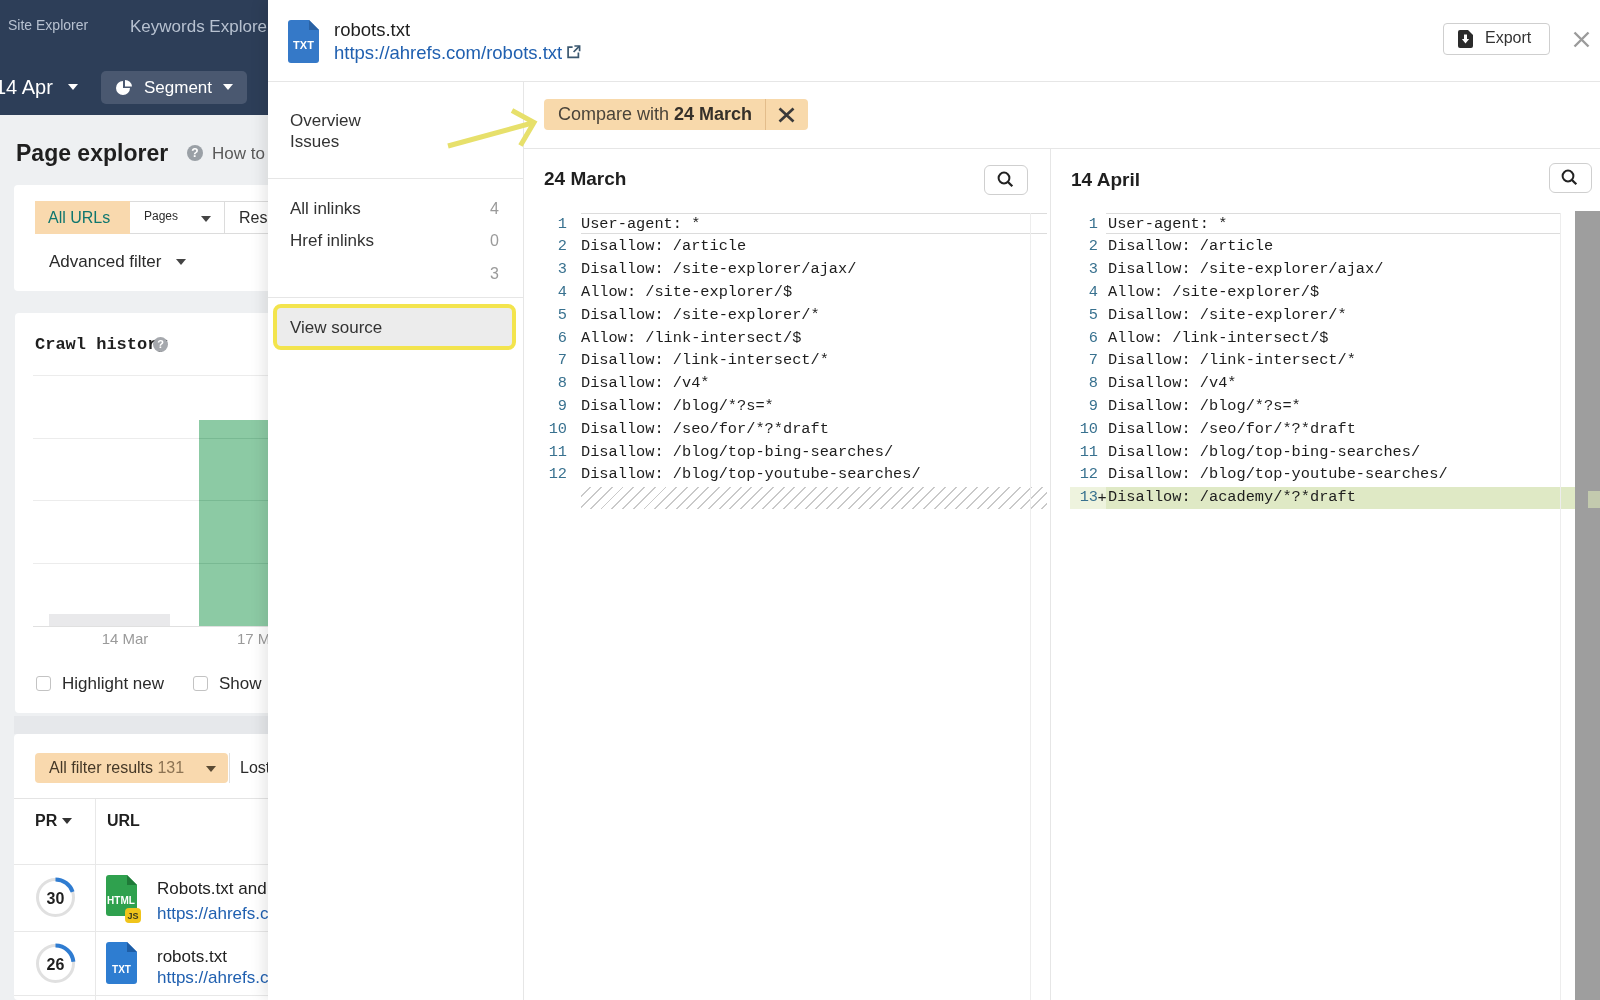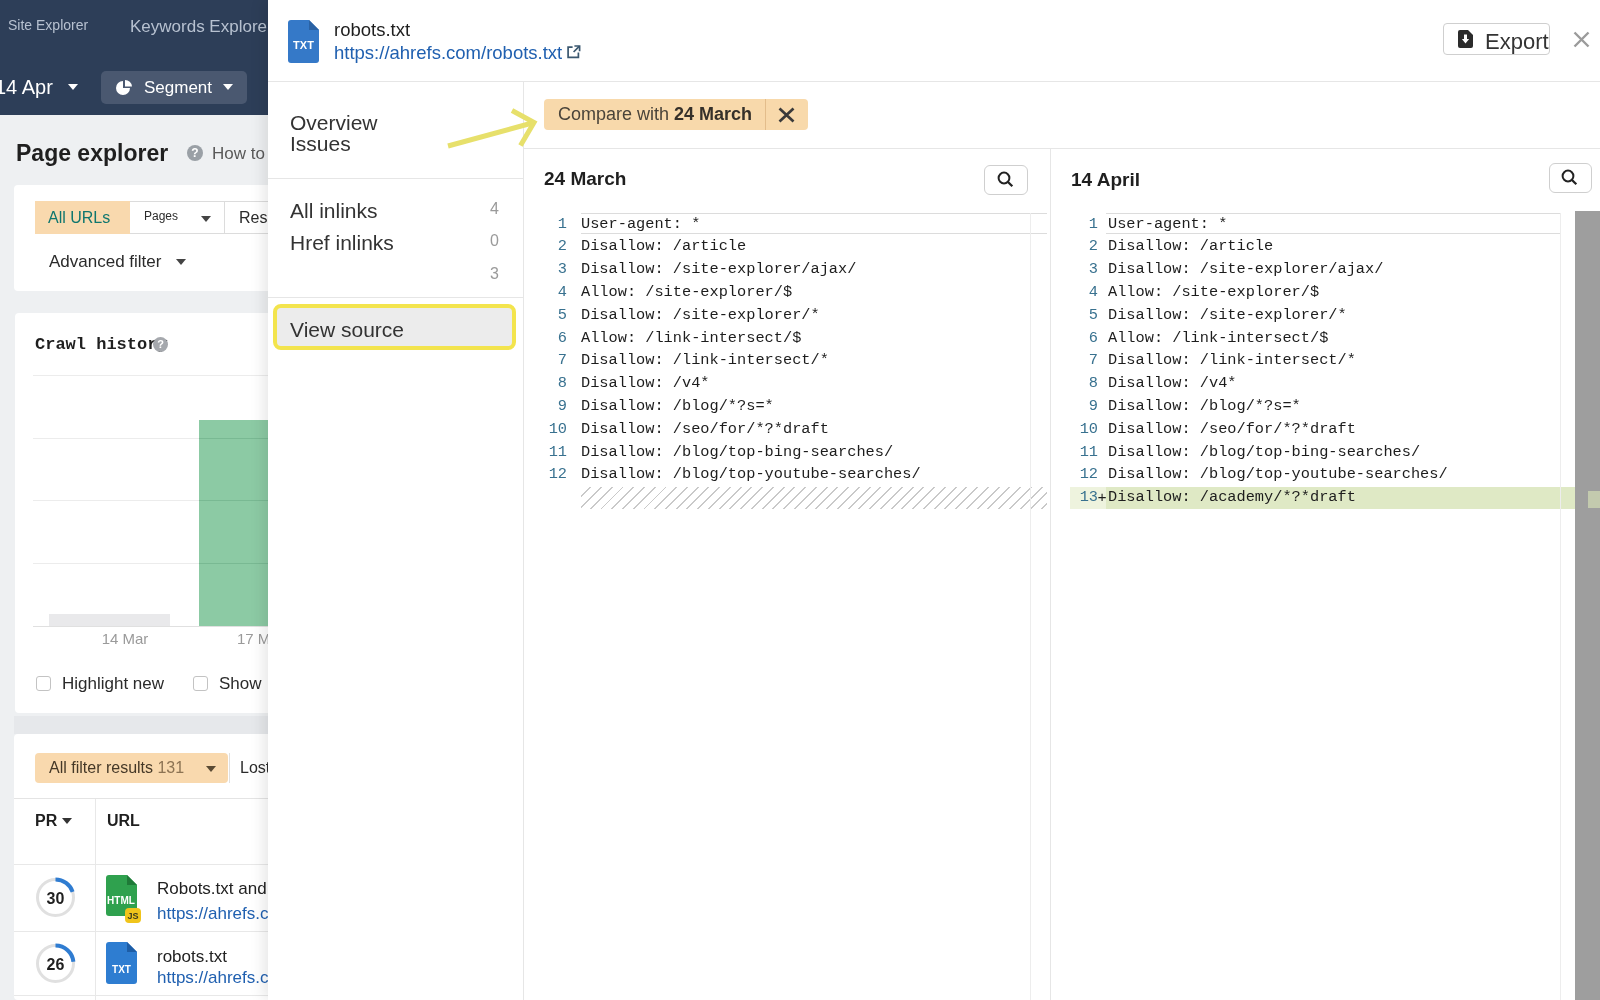--- a/index.html
+++ b/index.html
@@ -1,21 +1,21 @@
 <!DOCTYPE html>
 <html><head>
 <meta charset="utf-8">
 <style>
 * { margin:0; padding:0; box-sizing:border-box; }
 html,body { width:1600px; height:1000px; }
 body { font-family:"Liberation Sans",sans-serif; position:relative; overflow:hidden; background:#eef0f2; }
 .abs { position:absolute; }
 .mono { font-family:"Liberation Mono",monospace; font-size:15.3px; line-height:22.82px; white-space:pre; }
 .hl { border-top:1px solid #dcdcdc; border-bottom:1px solid #dcdcdc; }
-.sideitem { font-size:21px; color:#333; }
+.sideitem { font-size:17px; color:#333; }
 .cnt { font-size:16px; color:#9a9a9a; }
 .divh { background:#e6e6e6; height:1px; }
 .divv { background:#e6e6e6; width:1px; }
 </style>
 </head>
 <body>
 
 <div class="abs" style="left:0;top:0;width:600px;height:115px;background:#2d3e58"></div>
 <div class="abs" style="left:8px;top:17px;font-size:14px;color:#b7c1d0;">Site Explorer</div>
 <div class="abs" style="left:130px;top:17px;font-size:17px;color:#b7c1d0;">Keywords Explorer</div>
@@ -122,21 +122,21 @@
   <path d="M5.6 2.1 H1.1 V12.3 H11.4 V7.6" fill="none" stroke="#3a576f" stroke-width="1.7"></path>
   <path d="M7.4 1 H12.6 V6.2" fill="none" stroke="#3a576f" stroke-width="1.7"></path>
   <path d="M12.2 1.4 L6.6 7" fill="none" stroke="#3a576f" stroke-width="1.7"></path>
 </svg>
 <div class="abs" style="left:1443px;top:23px;width:107px;height:32px;border:1px solid #cfcfcf;border-radius:4px;background:#fff;"></div>
 <svg class="abs" style="left:1458px;top:30px" width="16" height="18" viewBox="0 0 16 18">
   <path d="M2 0 H10 L15 5 V16 a2 2 0 0 1 -2 2 H2 a2 2 0 0 1 -2 -2 V2 a2 2 0 0 1 2 -2 Z" fill="#2b2b2b"></path>
   <path d="M7.5 4.5 V9.5" stroke="#fff" stroke-width="3" fill="none"></path>
   <path d="M3.9 9 H11.1 L7.5 13.6 Z" fill="#fff"></path>
 </svg>
-<div class="abs" style="left:1485px;top:29px;font-size:22px;color:#333;">Export</div>
+<div class="abs" style="left:1485px;top:29px;font-size:16px;color:#333;">Export</div>
 <svg class="abs" style="left:1573px;top:31px" width="17" height="17" viewBox="0 0 17 17">
   <path d="M1.5 1.5 L15.5 15.5 M15.5 1.5 L1.5 15.5" stroke="#9b9b9b" stroke-width="2.4"></path>
 </svg>
 <div class="abs divh" style="left:268px;top:81px;width:1332px;"></div>
 
 <div class="abs sideitem" style="left:290px;top:111px;">Overview</div>
 <div class="abs sideitem" style="left:290px;top:132px;">Issues</div>
 <div class="abs divh" style="left:268px;top:178px;width:255px;"></div>
 <div class="abs sideitem" style="left:290px;top:199px;">All inlinks</div>
 <div class="abs cnt" style="left:470px;top:200px;width:29px;text-align:right;">4</div>

